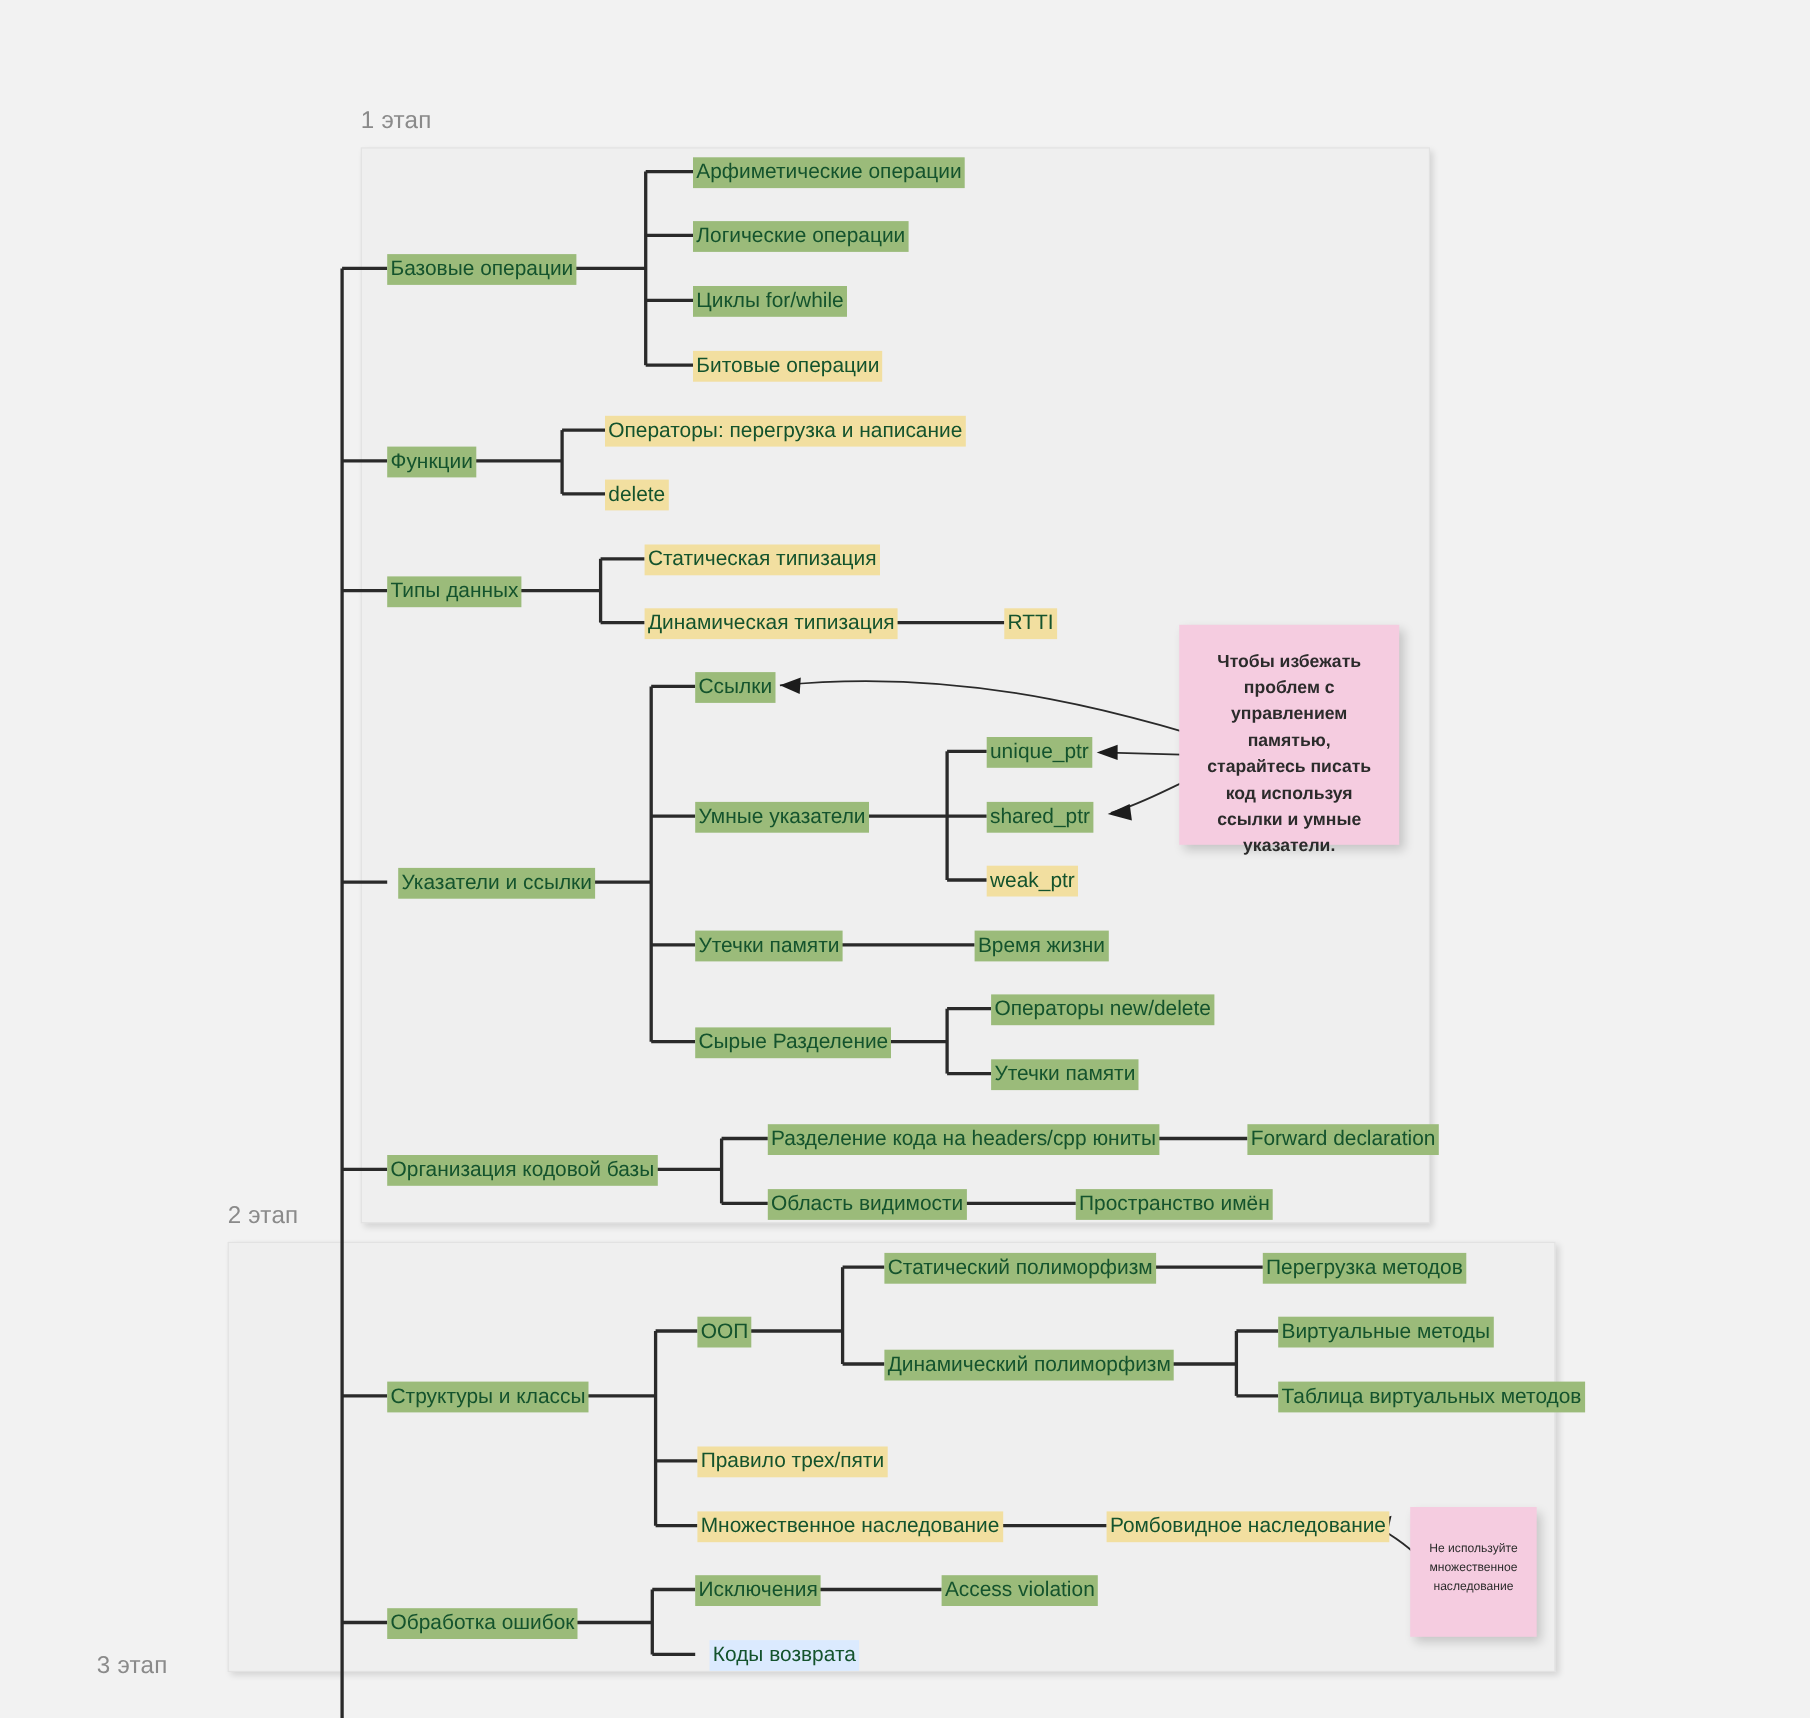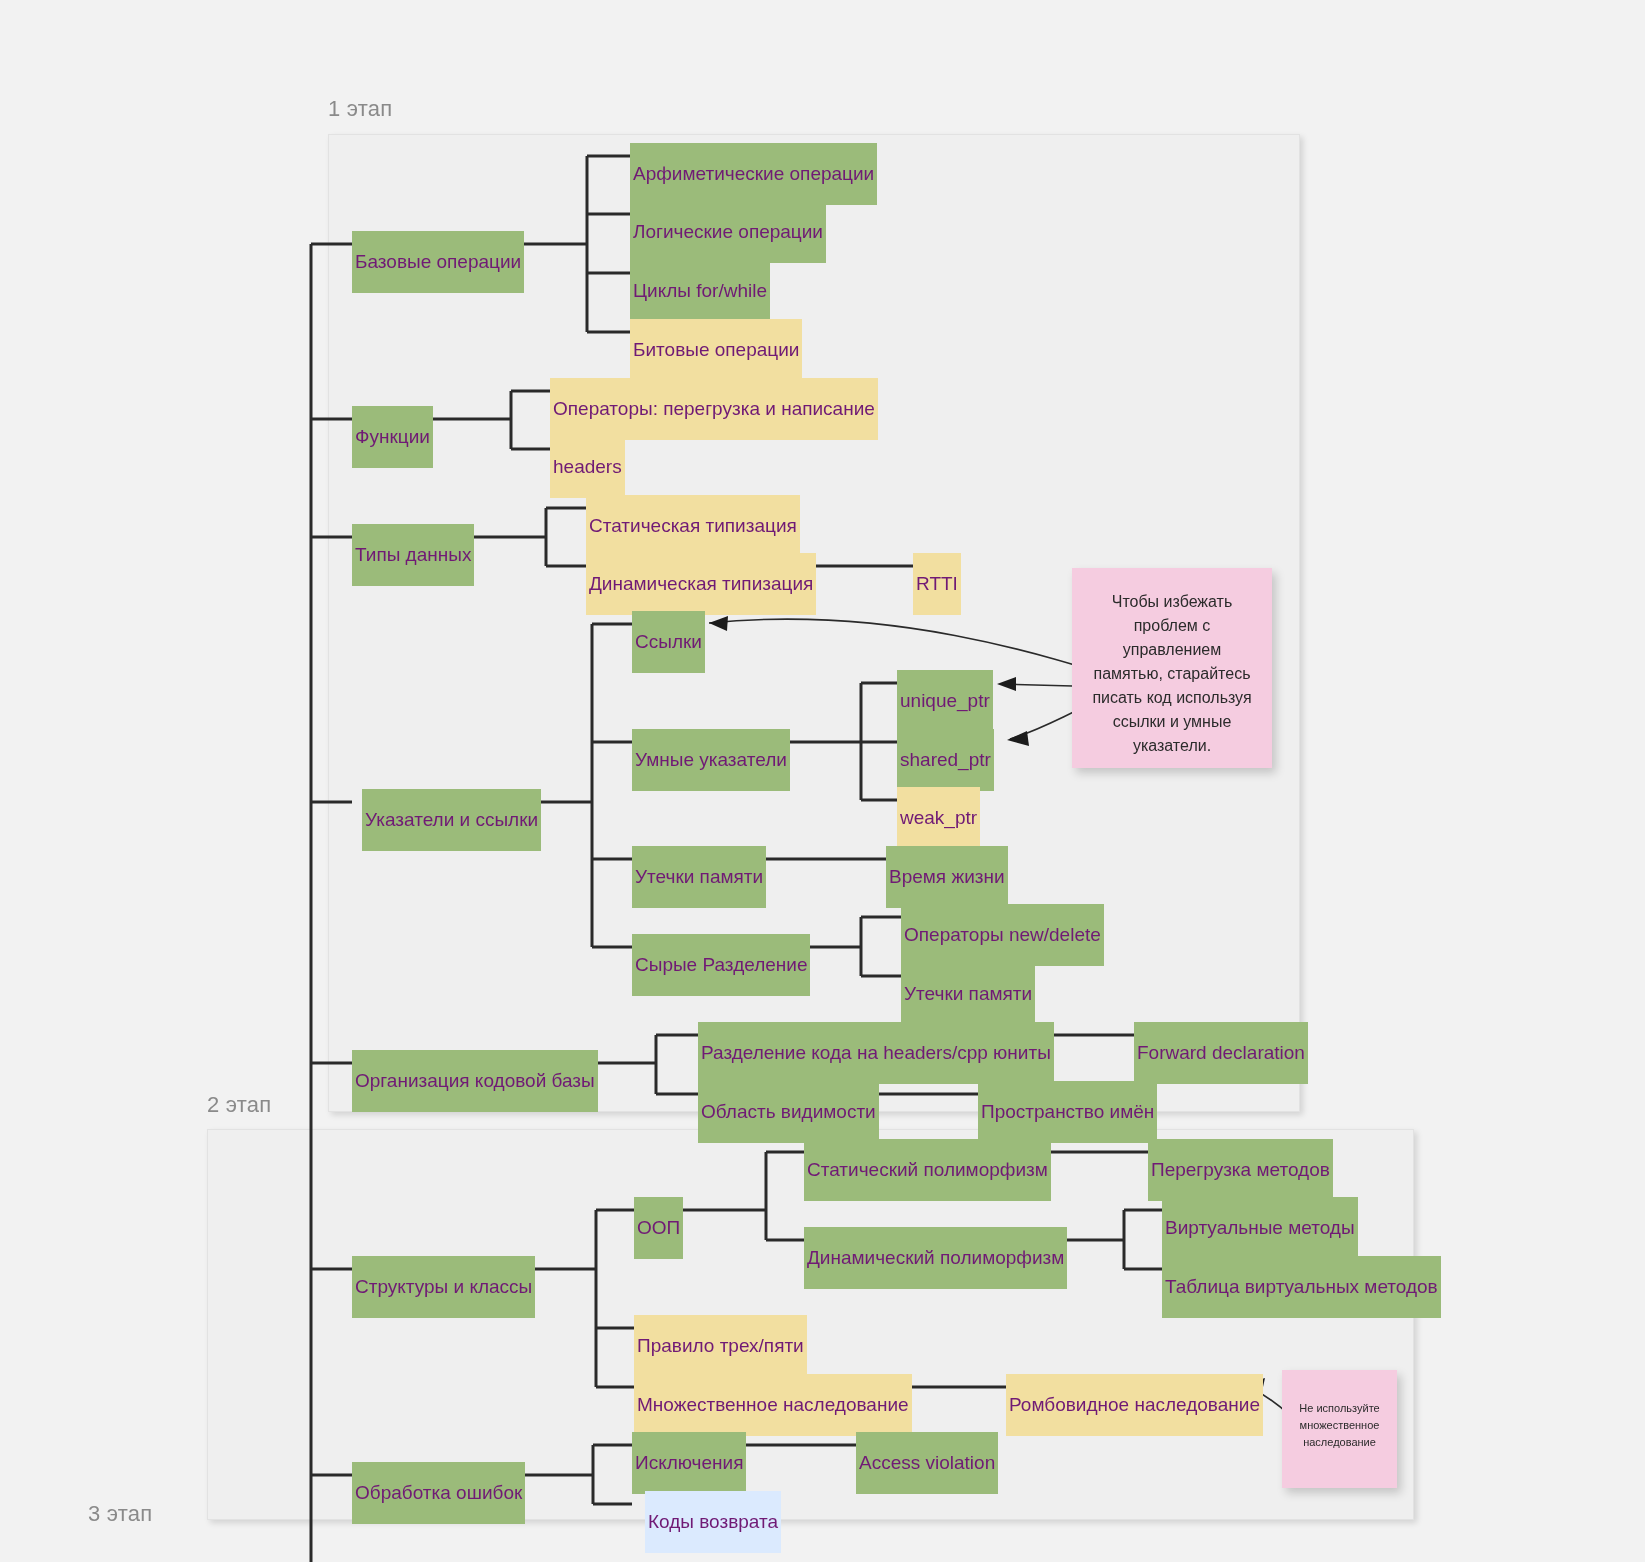--- a/index.html
+++ b/index.html
@@ -21,42 +21,43 @@
   .stage-label{
     position:absolute;
     color:#8a8a8a;
     font-size:22px;
     letter-spacing:0.2px;
     white-space:nowrap;
   }
   .node{
     position:absolute;
     font-size:19px;
-    color:#701a75;
+    color:#14532d;
     white-space:nowrap;
     line-height:26px;
     height:26px;
-    padding:18px 3px;
+    padding:1px 3px;
     box-sizing:content-box;
   }
   .n-green{background:#9bbb7a;}
   .n-yellow{background:#f2dfa0;}
   .n-blue{background:#dbeafe;}
   .sticky{
     position:absolute;
     background:#f5cce0;
     box-shadow:4px 5px 9px rgba(0,0,0,0.18);
     box-sizing:border-box;
     text-align:center;
     color:#2b2b2b;
   }
   .sticky.big{
     font-size:16px;
     line-height:24px;
     padding:22px 18px 0 18px;
+    font-weight:bold;
   }
   .sticky.small{
     font-size:11px;
     line-height:17px;
     padding:30px 10px 0 10px;
   }
   svg.links{position:absolute;left:0;top:0;width:1645px;height:1562px;pointer-events:none;}
   svg.links path,svg.links line{stroke:#2a2a2a;fill:none;}
   .lk{stroke-width:3;}
   .curve{stroke-width:1.6;}
@@ -178,21 +179,21 @@
   <div class="node n-green" style="left:352px;top:1002px;">Организация кодовой базы</div>
   <div class="node n-green" style="left:352px;top:1208px;">Структуры и классы</div>
   <div class="node n-green" style="left:352px;top:1414px;">Обработка ошибок</div>
 
   <div class="node n-green" style="left:630px;top:95px;">Арфиметические операции</div>
   <div class="node n-green" style="left:630px;top:153px;">Логические операции</div>
   <div class="node n-green" style="left:630px;top:212px;">Циклы for/while</div>
   <div class="node n-yellow" style="left:630px;top:271px;">Битовые операции</div>
 
   <div class="node n-yellow" style="left:550px;top:330px;">Операторы: перегрузка и написание</div>
-  <div class="node n-yellow" style="left:550px;top:388px;">headers</div>
+  <div class="node n-yellow" style="left:550px;top:388px;">delete</div>
 
   <div class="node n-yellow" style="left:586px;top:447px;">Статическая типизация</div>
   <div class="node n-yellow" style="left:586px;top:505px;">Динамическая типизация</div>
   <div class="node n-yellow" style="left:913px;top:505px;">RTTI</div>
 
   <div class="node n-green" style="left:632px;top:563px;">Ссылки</div>
   <div class="node n-green" style="left:632px;top:681px;">Умные указатели</div>
   <div class="node n-green" style="left:897px;top:622px;">unique_ptr</div>
   <div class="node n-green" style="left:897px;top:681px;">shared_ptr</div>
   <div class="node n-yellow" style="left:897px;top:739px;">weak_ptr</div>

